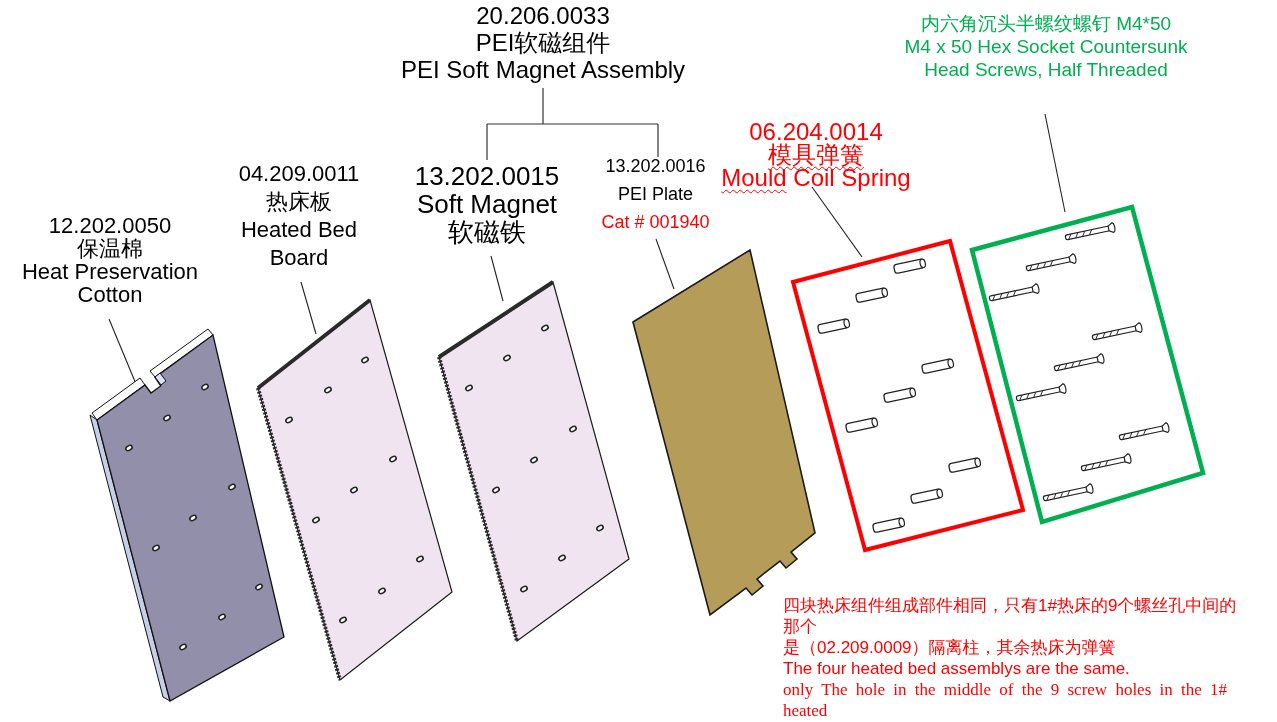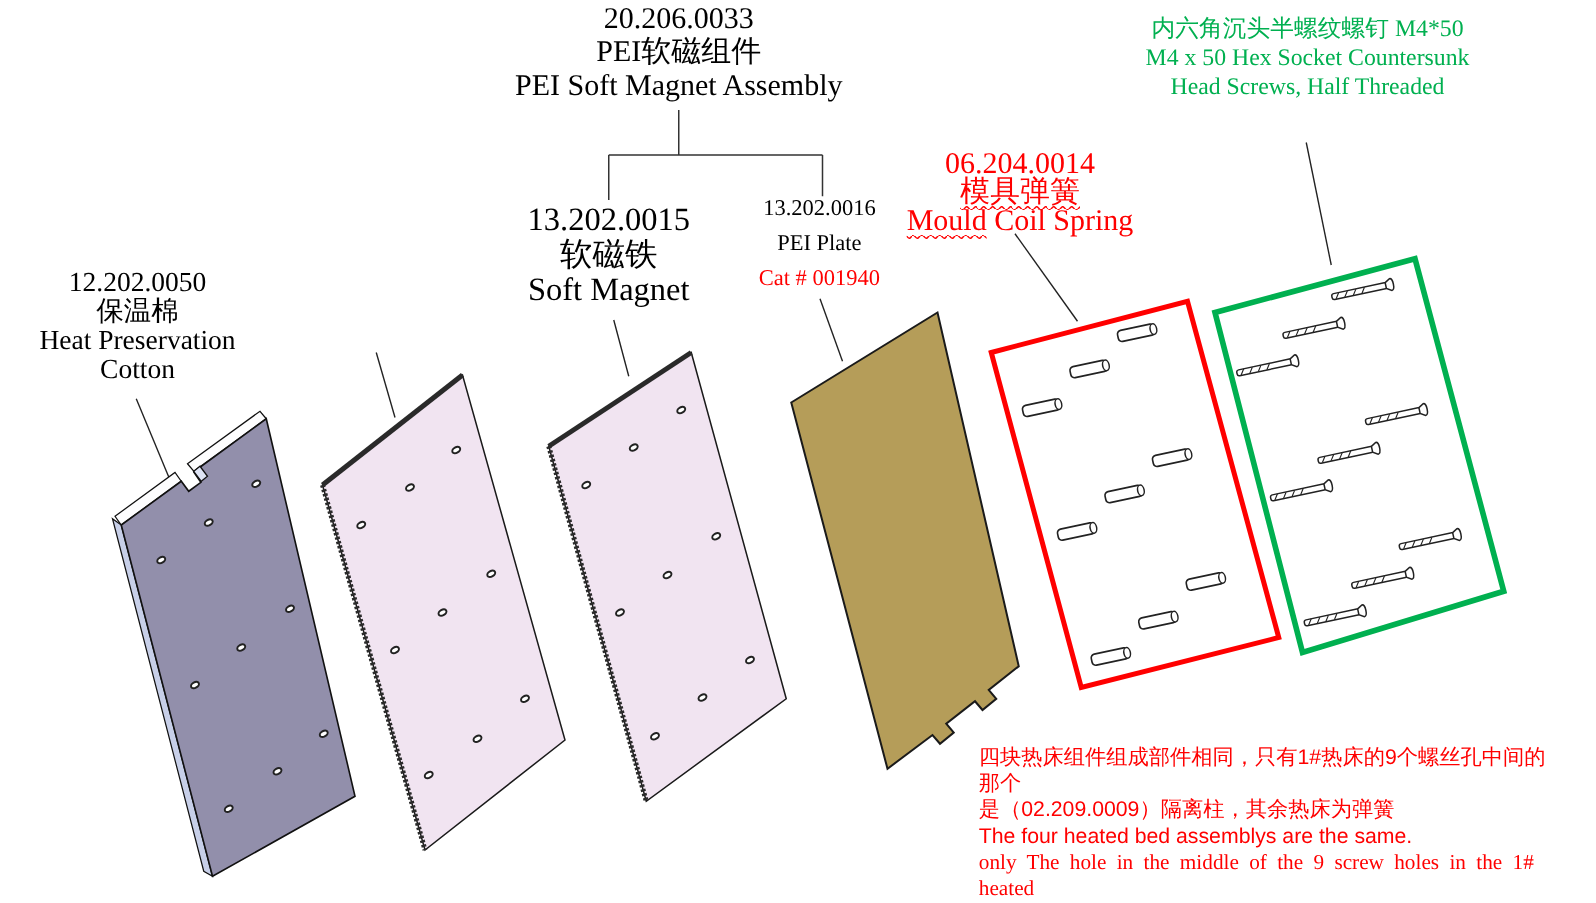--- a/index.html
+++ b/index.html
@@ -1,19 +1,19 @@
 <!DOCTYPE html>
 <html style="--red: #FF0000; --green: #00B050; --black: #000000; --plate-cotton: #928FAB; --plate-cotton-edge: #C7CFE8; --plate-pink: #F1E4F1; --plate-gold: #B59D59;"><head>
 <meta charset="utf-8">
 <style>
   html,body{margin:0;padding:0;background:#fff;}
   #stage{position:relative;width:1277px;height:722px;background:#fff;overflow:hidden;
          font-family:"Liberation Sans","DejaVu Sans",sans-serif;}
   #diagram-svg{position:absolute;left:0;top:0;}
-  .label{position:absolute;text-align:center;color:#000;font-family:Liberation Serif, serif;}
+  .label{position:absolute;text-align:center;color:#000;}
   .label div{white-space:nowrap;}
   .lbl-assembly{left:393px;top:2px;width:300px;font-size:24px;line-height:27px;}
   .lbl-cotton{left:10px;top:214px;width:200px;font-size:22px;line-height:23px;}
   .lbl-heatedbed{left:199px;top:160px;width:200px;font-size:22px;line-height:28px;}
   .lbl-softmagnet{left:387px;top:162px;width:200px;font-size:26px;line-height:28px;}
   .lbl-peiplate{left:553px;top:152px;width:205px;font-size:18px;line-height:28px;}
   .lbl-spring{left:706px;top:120px;width:220px;font-size:24px;line-height:23px;}
   .lbl-screws{left:896px;top:12px;width:300px;font-size:19px;line-height:23px;}
   .red-text{color:var(--red,#FF0000);}
   .green-text{color:var(--green,#00B050);}
@@ -154,25 +154,31 @@
     <div>PEI Soft Magnet Assembly</div>
   </div>
 
   <div class="label lbl-cotton">
     <div>12.202.0050</div>
     <div>保温棉</div>
     <div>Heat Preservation</div>
     <div>Cotton</div>
   </div>
 
+  <div class="label lbl-heatedbed">
+    <div>04.209.0011</div>
+    <div>热床板</div>
+    <div>Heated Bed</div>
+    <div>Board</div>
+  </div>
 
   <div class="label lbl-softmagnet">
     <div>13.202.0015</div>
+    <div>Soft Magnet</div>
     <div>软磁铁</div>
-    <div>Soft Magnet</div>
   </div>
 
   <div class="label lbl-peiplate">
     <div>13.202.0016</div>
     <div>PEI Plate</div>
     <div class="red-text">Cat # 001940</div>
   </div>
 
   <div class="label lbl-spring red-text">
     <div>06.204.0014</div>

